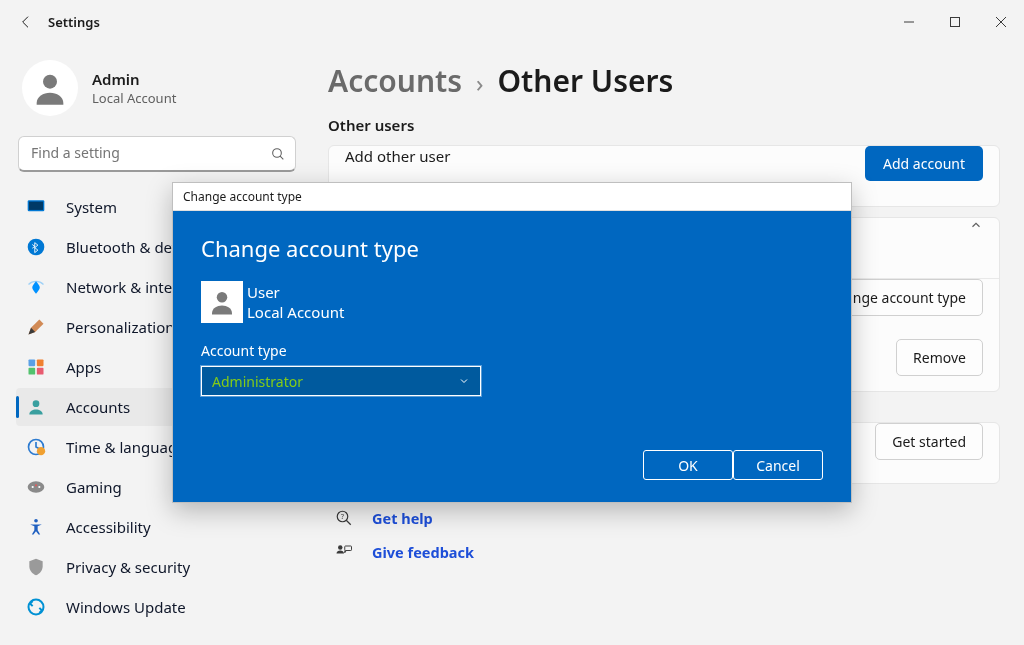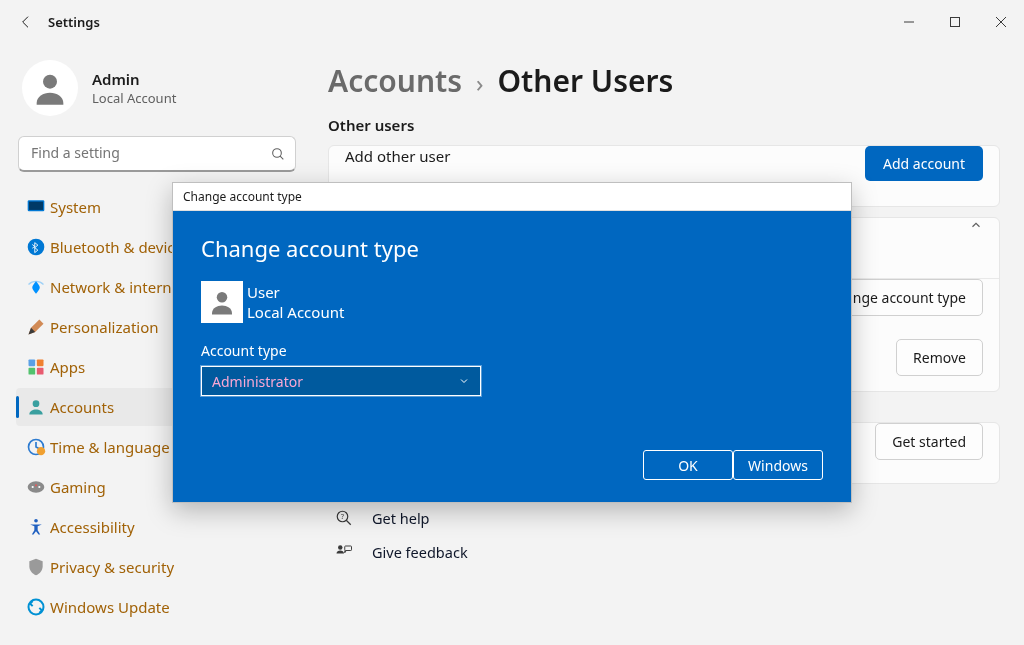--- a/index.html
+++ b/index.html
@@ -23,21 +23,21 @@
   .avatar-lg { width: 56px; height: 56px; border-radius: 50%; background: #fff; display: flex; align-items: center; justify-content: center; color: #7a7a7a; }
   .avatar-lg svg { width: 40px; height: 40px; }
   .profile .name { font-size: 15px; font-weight: 600; }
   .profile .sub { font-size: 13px; color: #606060; }
 
   .search { position: relative; margin: 6px 2px 16px 2px; }
   .search input { width: 100%; height: 36px; border: 1px solid #d0d0d0; border-bottom: 2px solid #9a9a9a; border-radius: 6px; background: #fff; padding: 0 36px 3px 12px; font-size: 14px; color: #606060; outline: none; }
   .search .icon { position: absolute; right: 10px; top: 50%; transform: translateY(-50%); color: #5f5f5f; }
 
   .nav { display: flex; flex-direction: column; gap: 2px; }
-  .nav-item { height: 38px; display: flex; align-items: center; gap: 4px; padding: 0 10px 0 10px; border-radius: 4px; font-size: 15px; color: #a16207; position: relative; }
+  .nav-item { height: 38px; display: flex; align-items: center; gap: 20px; padding: 0 10px 0 10px; border-radius: 4px; font-size: 15px; color: #0f172a; position: relative; }
   .nav-item.active { background: #e9e9e9; }
   .nav-item.active::before { content: ""; position: absolute; left: 0; top: 8px; bottom: 8px; width: 3px; background: #0067c0; border-radius: 2px; }
   .nav-item .ico { width: 20px; height: 20px; display: flex; align-items: center; justify-content: center; }
 
   
   .breadcrumb { display: flex; align-items: baseline; gap: 14px; margin: 6px 0 14px 0; }
   .breadcrumb .bc1 { font-size: 30px; font-weight: 600; color: #6a6a6a; }
   .breadcrumb .sep { font-size: 24px; color: #8a8a8a; }
   .breadcrumb .bc2 { font-size: 30px; font-weight: 600; color: #1b1b1b; }
 
@@ -50,33 +50,33 @@
   .card .sep { height: 1px; background: #e9e9e9; margin: 0; }
 
   .primary-btn { background: #0067c0; color: #fff; border: none; border-radius: 5px; padding: 8px 18px; font-size: 14px; font-weight: 400; }
   .secondary-btn { background: #fdfdfd; color: #1b1b1b; border: 1px solid #d0d0d0; border-radius: 5px; padding: 8px 16px; font-size: 14px; }
 
   .chev { color: #5f5f5f; }
 
   .help-links { margin-top: 24px; display: flex; flex-direction: column; gap: 14px; }
   .help-link { display: flex; align-items: center; gap: 18px; padding-left: 6px; font-size: 14.5px; }
   .help-link .ico { width: 20px; height: 20px; color: #3a3a3a; display:flex; align-items:center; justify-content:center; }
-  .help-link a { color: #0f172a; font-weight: 400; text-decoration: none; }
+  .help-link a { color: #1d4ed8; font-weight: 700; text-decoration: none; }
 
   
   .dialog { position: absolute; left: 172px; top: 182px; width: 680px; background: #fff; border: 1px solid #bfbfbf; box-shadow: 0 8px 24px rgba(0,0,0,0.25); z-index: 50; }
   .dialog .dlg-title { height: 28px; display: flex; align-items: center; padding: 0 10px; font-size: 12px; background: #fff; border-bottom: 1px solid #e0e0e0; }
   .dlg-body { background: #0067c0; color: #fff; padding: 22px 28px 22px 28px; }
   .dlg-body h2 { font-size: 22px; font-weight: 400; margin-bottom: 18px; color: #fff; }
   .dlg-user { display: flex; align-items: center; gap: 4px; margin-bottom: 18px; }
   .dlg-avatar { width: 42px; height: 42px; background: #fff; display: flex; align-items: center; justify-content: center; color: #7a7a7a; }
   .dlg-user .u1 { font-size: 15px; }
   .dlg-user .u2 { font-size: 15px; }
   .dlg-label { font-size: 14px; margin-bottom: 6px; }
-  .dlg-select { width: 280px; height: 30px; background: #005a9e; border: 1px solid #ffffff; color: #f9a8d4; display: flex; align-items: center; padding: 0 10px; font-size: 14px; position: relative; outline: 1px solid rgba(255,255,255,0.35); }
+  .dlg-select { width: 280px; height: 30px; background: #005a9e; border: 1px solid #ffffff; color: #84cc16; display: flex; align-items: center; padding: 0 10px; font-size: 14px; position: relative; outline: 1px solid rgba(255,255,255,0.35); }
   .dlg-select .chev { margin-left: auto; color: #fff; }
   .dlg-actions { display: flex; justify-content: flex-end; margin-top: 54px; }
   .dlg-btn { width: 90px; height: 30px; background: transparent; border: 1.5px solid #fff; color: #fff; font-size: 14px; border-radius: 3px; }
 
   svg { display: block; }
 </style>
 </head>
 <body>
 
 <div class="titlebar">
@@ -331,16 +331,16 @@
     <div class="dlg-select">
       <span>Administrator</span>
       <span class="chev">
           <svg width="12" height="12" viewBox="0 0 24 24" fill="none" stroke="currentColor" stroke-width="2">
             <path d="M6 9l6 6 6-6"></path>
           </svg>
         </span>
     </div>
     <div class="dlg-actions">
       <button class="dlg-btn">OK</button>
-      <button class="dlg-btn">Windows</button>
+      <button class="dlg-btn">Cancel</button>
     </div>
   </div>
 </div>
 
 </body></html>

